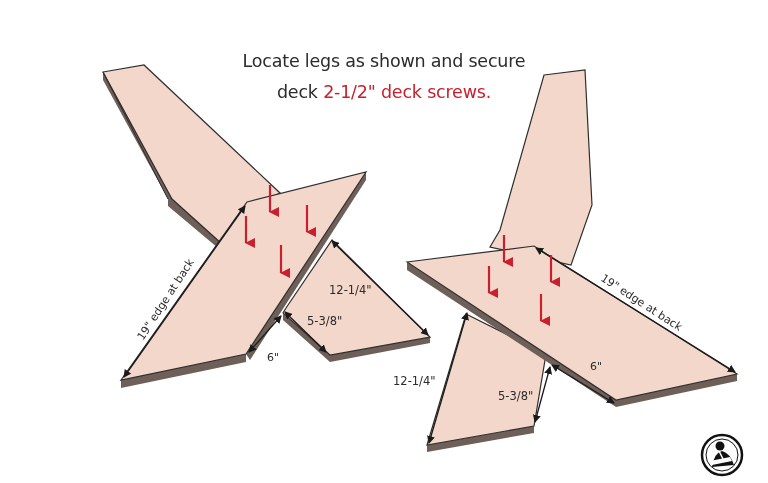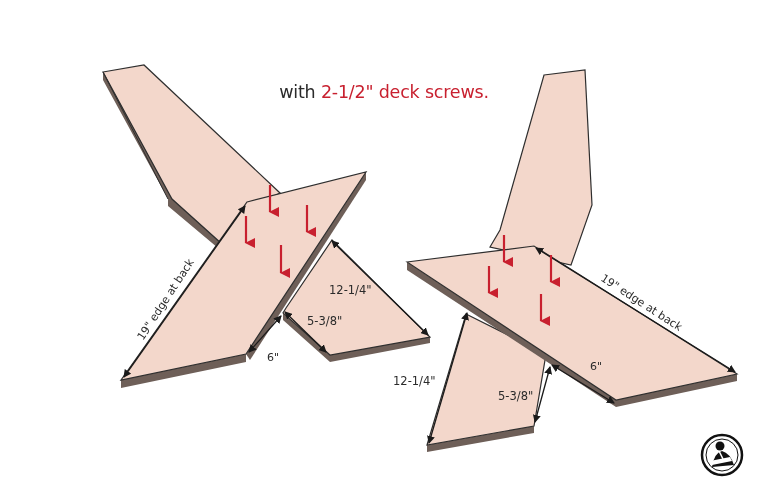--- a/index.html
+++ b/index.html
@@ -108,16 +108,17 @@
     <g transform="translate(722,455)">
       <circle r="20" fill="#ffffff" stroke="#111" stroke-width="2.5"></circle>
       <circle r="16" fill="none" stroke="#111" stroke-width="1"></circle>
       <path d="M-10,12 Q-8,-2 0,-4 Q8,-2 12,10 Z" fill="#111"></path>
       <circle cx="-2" cy="-9" r="4.5" fill="#111"></circle>
       <path d="M-12,6 L8,2 L10,6 L-10,10 Z" fill="#fff"></path>
       <path d="M-3,-4 L1,4" stroke="#fff" stroke-width="1.5"></path>
     </g>
   </svg>
 
+  <div class="title l1">Locate legs as shown and secure</div>
   <div class="title l2">
-    <span>with </span><span class="red">2-1/2" deck screws.</span>
+    <span>deck </span><span class="red">2-1/2" deck screws.</span>
   </div>
 </div>
 
 </body></html>

